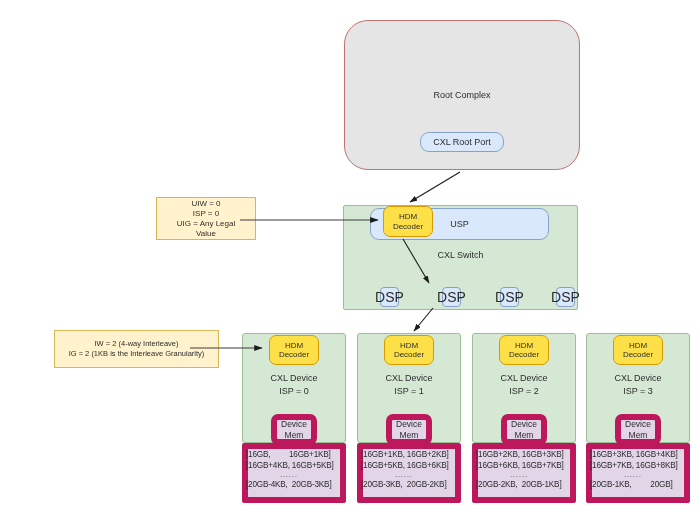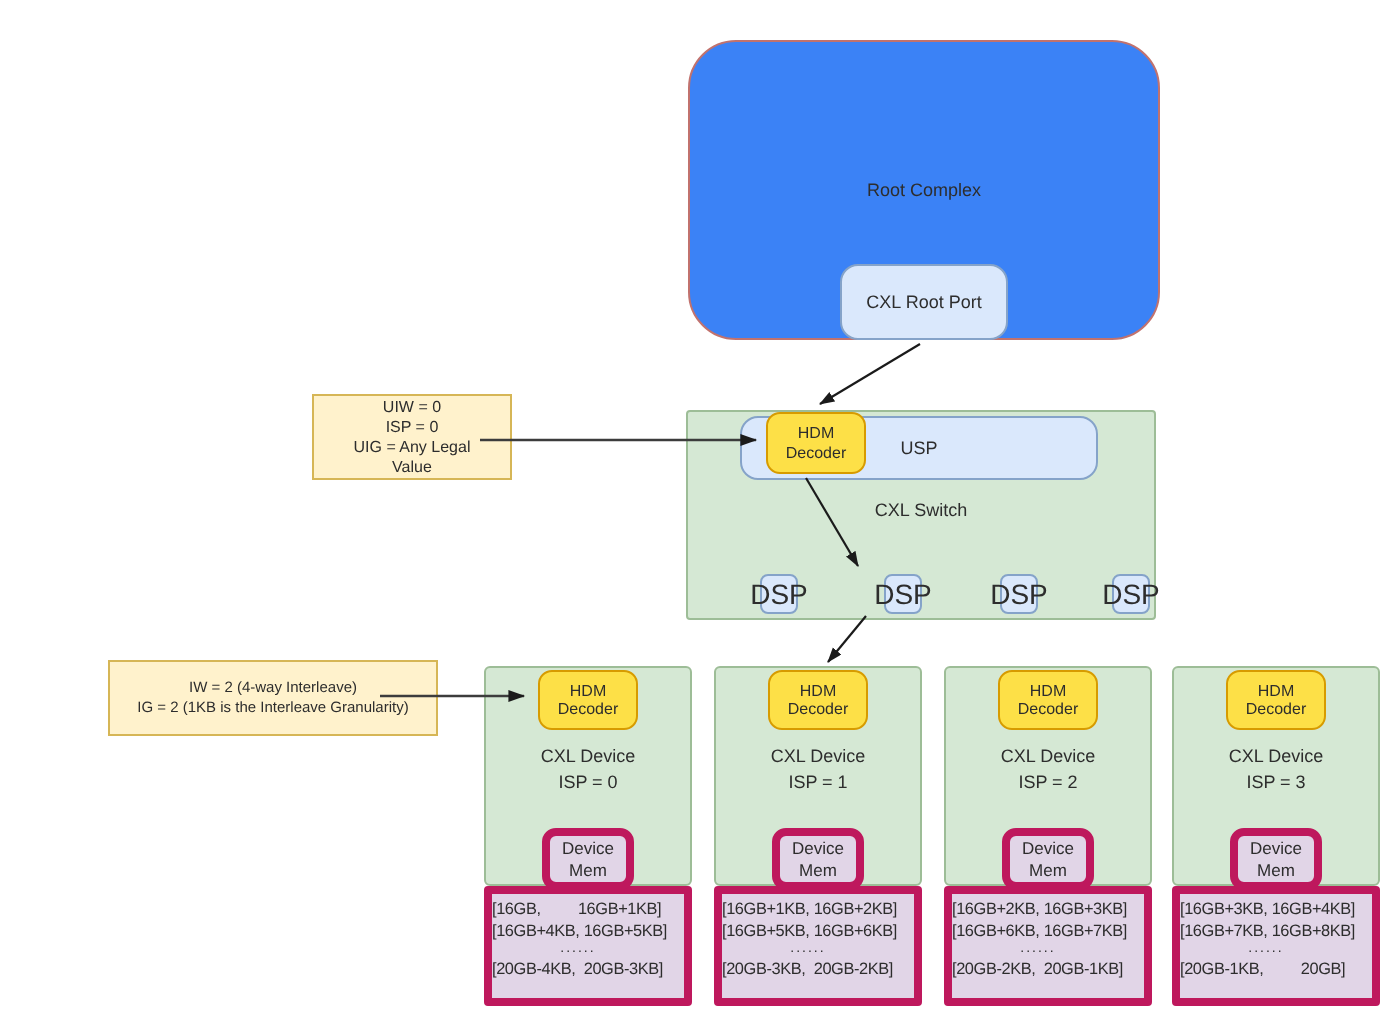--- a/index.html
+++ b/index.html
@@ -3,29 +3,29 @@
 <meta charset="utf-8">
 <style>
   html,body{margin:0;padding:0;background:#ffffff;}
   #canvas{
     position:relative;width:700px;height:518px;background:#ffffff;overflow:hidden;
     font-family:"Liberation Sans",sans-serif;color:#2d2d2d;
   }
   .abs{position:absolute;box-sizing:border-box;}
   .center{display:flex;align-items:center;justify-content:center;text-align:center;}
   
-  .pink   {background:#3b82f6;border:1px solid #c1726e;}
+  .pink   {background:#e5e5e5;border:1px solid #c1726e;}
   .blue   {background:#dae8fc;border:1px solid #85a3c9;}
   .green  {background:#d5e8d4;border:1px solid #9dbd97;}
   .orange {background:#fde047;border:1px solid #d79b00;}
   .yellow {background:#fff2cc;border:1px solid #d6b656;}
-  .purple {background:#e1d5e7;border:4px solid #be185d;}
+  .purple {background:#e1d5e7;border:6px solid #be185d;}
 
   .root-complex{left:344px;top:20px;width:236px;height:150px;border-radius:24px;font-size:9px;}
-  .root-port{left:420px;top:132px;width:84px;height:38px;border-radius:9px;font-size:9px;align-items:center;}
+  .root-port{left:420px;top:132px;width:84px;height:20px;border-radius:9px;font-size:9px;align-items:center;}
 
   .cxl-switch{left:343px;top:205px;width:235px;height:105px;border-radius:2px;}
   .usp{left:370px;top:208px;width:179px;height:32px;border-radius:9px;font-size:9px;}
   .hdm-switch{left:383px;top:206px;width:50px;height:31px;border-radius:7px;font-size:8px;line-height:9.5px;z-index:3;}
   .switch-label{left:343px;top:250px;width:235px;font-size:9px;text-align:center;}
   .dsp{top:287px;width:19px;height:20px;border-radius:4px;font-size:14px;z-index:2;margin-left:30px;}
   .dsp1{left:350px;} .dsp2{left:412px;} .dsp3{left:470px;} .dsp4{left:526px;}
 
   .callout{font-size:8px;line-height:10px;margin-left:16px;}
   .callout1{left:140px;top:197px;width:100px;height:43px;}

